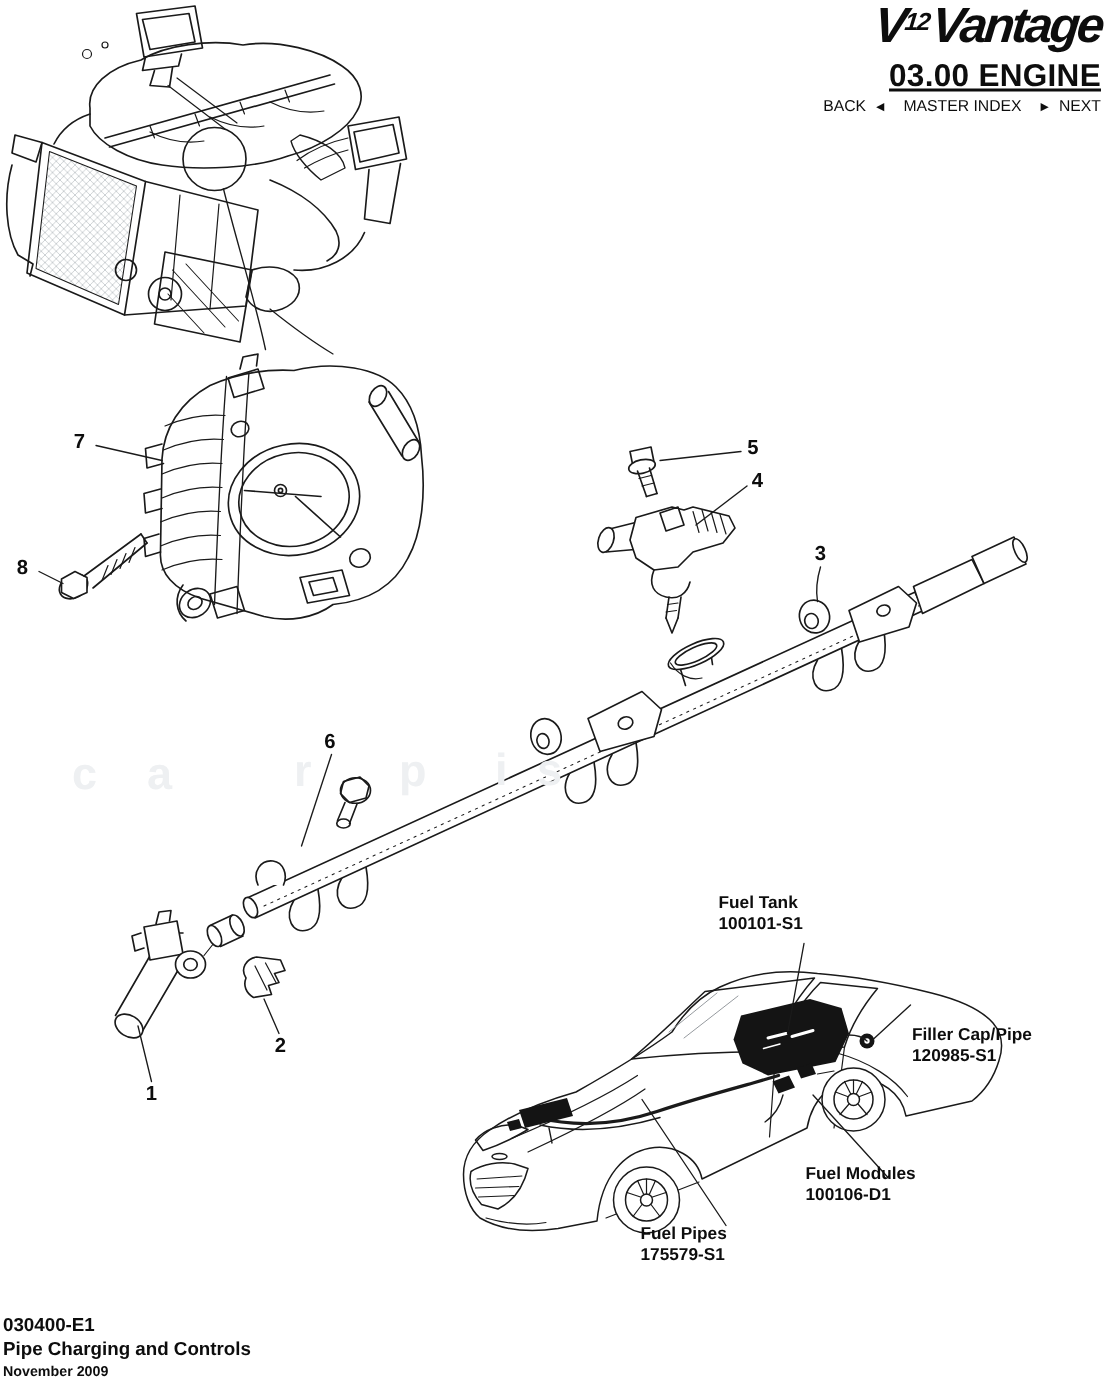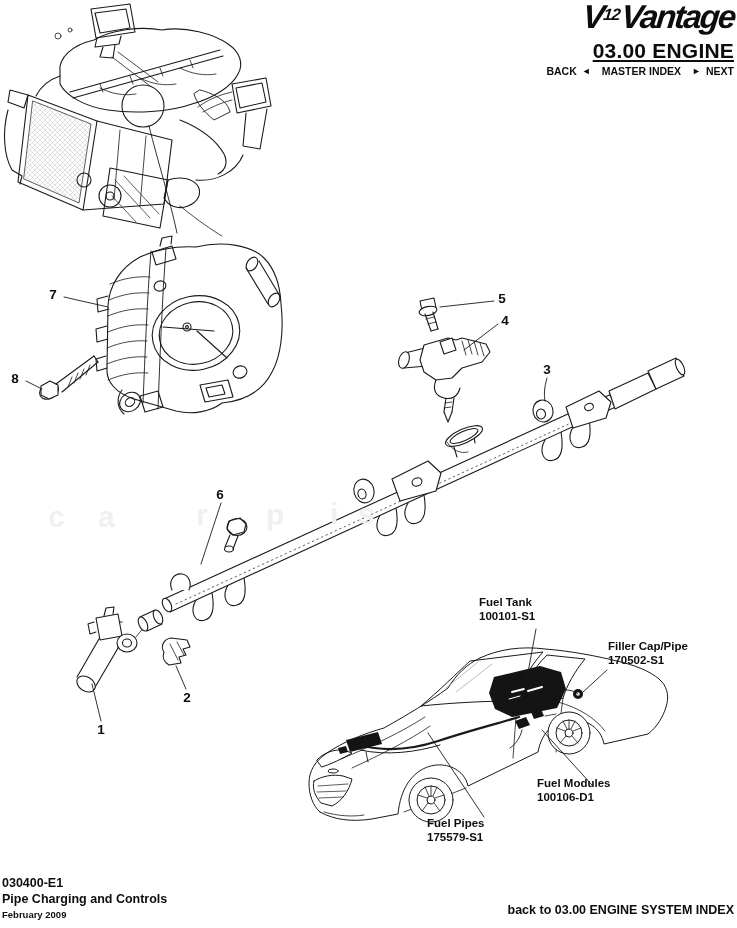--- a/index.html
+++ b/index.html
@@ -5,21 +5,21 @@
   html,body{margin:0;padding:0;background:#fff;}
   #page{position:relative;width:737px;height:928px;background:#fff;overflow:hidden;
         font-family:"Liberation Sans",sans-serif;color:#0d0d0d;}
   .abs{position:absolute;}
   svg#art{position:absolute;left:0;top:0;width:737px;height:928px;}
   
   .logo{top:-2px;right:2px;font-style:italic;font-weight:bold;font-size:33px;
         letter-spacing:-2px;transform:skewX(-6deg);white-space:nowrap;}
   .logo .exp{font-size:0.5em;vertical-align:0.5em;letter-spacing:-1px;margin-right:2px;}
   .section{top:39px;right:3px;font-size:21px;font-weight:bold;letter-spacing:0.2px;text-decoration:underline;}
-  .nav{top:65px;right:3px;font-size:10.5px;font-weight:bold;display:flex;gap:11px;
+  .nav{top:65px;right:3px;font-size:10.5px;font-weight:normal;display:flex;gap:11px;
        align-items:flex-end;white-space:nowrap;}
   .nav .item{display:flex;gap:5px;align-items:center;cursor:pointer;}
   .nav .arrow{font-size:9px;line-height:10px;}
   
   .callout{font-size:13.5px;font-weight:bold;transform:translate(-50%,-50%);}
   
   .car-label{font-size:11.5px;font-weight:bold;line-height:13.5px;text-align:left;}
   .car-label.align-left{text-align:left;}
   
   .footer-left{left:2px;top:875px;font-size:12.5px;font-weight:bold;line-height:16px;}
@@ -312,33 +312,32 @@
   <div class="abs callout" style="left:505px;top:320px">4</div>
   <div class="abs callout" style="left:502px;top:298px">5</div>
   <div class="abs callout" style="left:220px;top:494px">6</div>
   <div class="abs callout" style="left:53px;top:294px">7</div>
   <div class="abs callout" style="left:15px;top:378px">8</div>
 
   <div class="abs car-label" style="left:479px;top:596px;width:120px">
     <div>Fuel Tank</div>
     <div>100101-S1</div>
   </div>
-  <div class="abs car-label align-left" style="left:608px;top:640px">
+  <div class="abs car-label align-left" style="left:608px;top:684px">
     <div>Filler Cap/Pipe</div>
-    <div>170502-S1</div>
+    <div>120985-S1</div>
   </div>
   <div class="abs car-label" style="left:537px;top:777px;width:122px">
     <div>Fuel Modules</div>
     <div>100106-D1</div>
   </div>
   <div class="abs car-label" style="left:427px;top:817px;width:120px">
     <div>Fuel Pipes</div>
     <div>175579-S1</div>
   </div>
 
   <div class="abs footer-left">
     <div>030400-E1</div>
     <div>Pipe Charging and Controls</div>
-    <div class="date">February 2009</div>
-  </div>
-  <div class="abs footer-link">back to 03.00 ENGINE SYSTEM INDEX</div>
+    <div class="date">November 2009</div>
+  </div>
 
 </div>
 
 </body></html>

